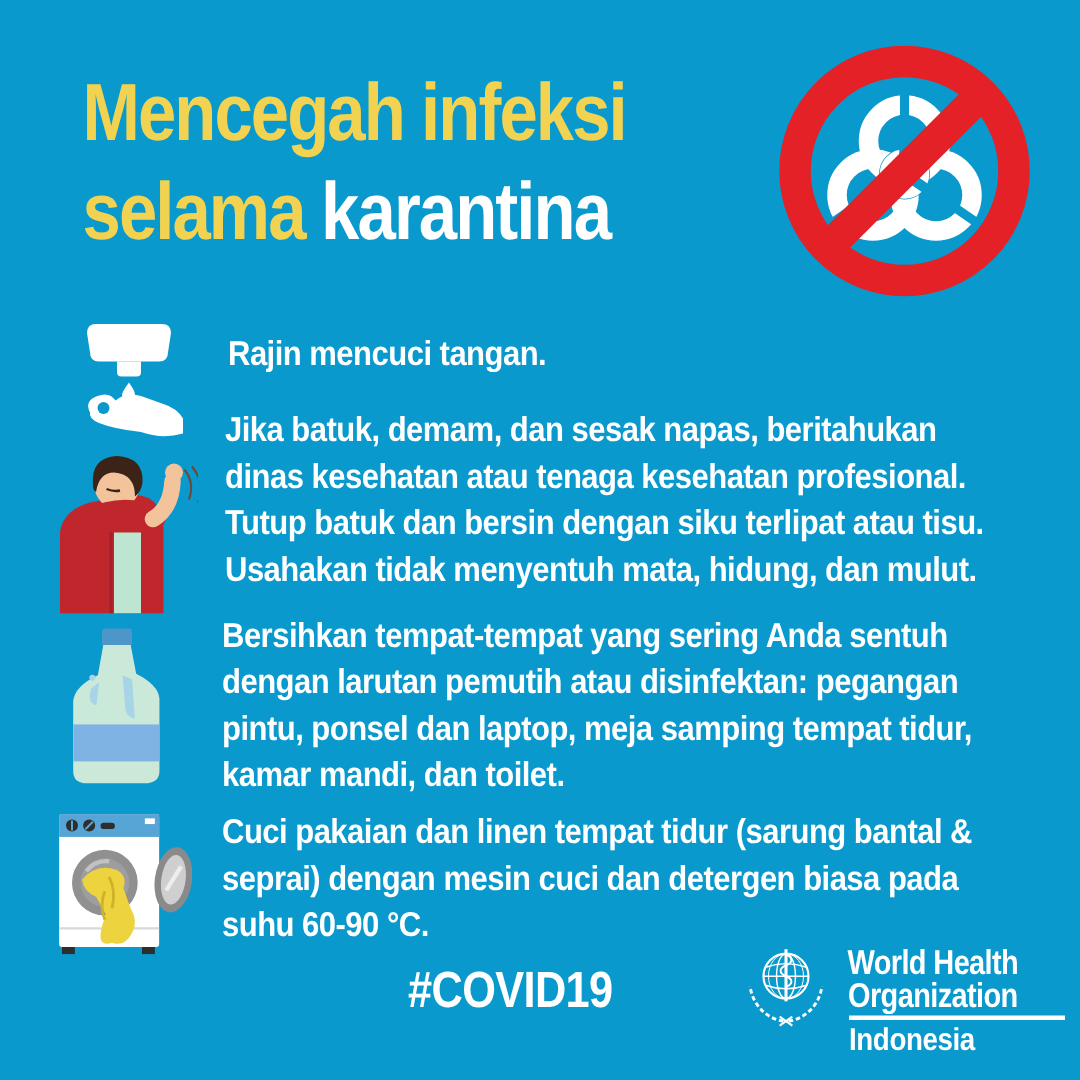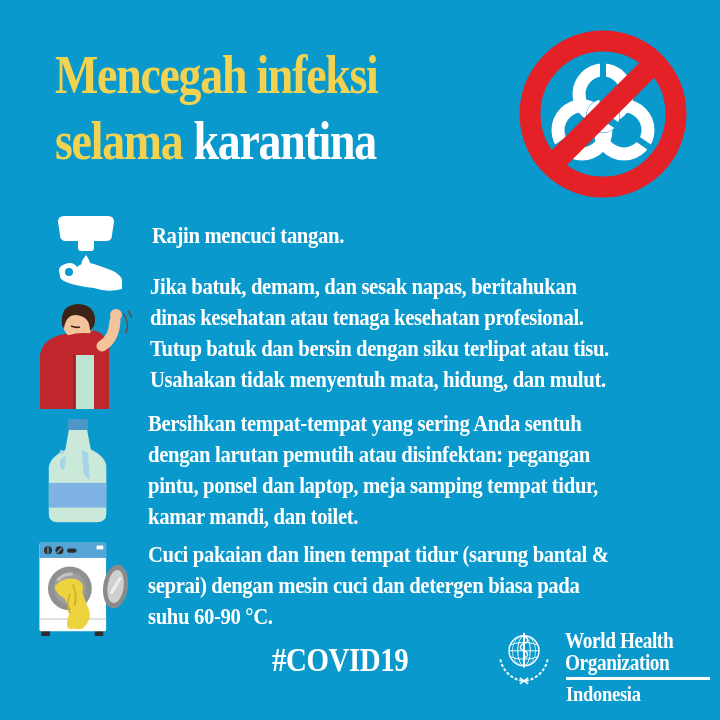--- a/index.html
+++ b/index.html
@@ -2,21 +2,21 @@
 <html style="--bg: #0999CD; --yellow: #F2D351; --white: #FFFFFF; --red: #E32126; --shirt: #C0272D; --hair: #3C2317; --skin: #F3C49C; --mint: #BEE4D2; --bottle-body: #CBE9D9; --bottle-cap: #4C96C8; --bottle-label: #7FB3E3; --bottle-highlight: #A8D4E8; --washer-panel: #57A5D6; --laundry-yellow: #EDD33E; --drum-gray: #909090;"><head>
 <meta charset="utf-8">
 <style>
   :root{
     --bg:#0999CD; --yellow:#F2D351; --white:#FFFFFF; --red:#E32126;
   }
   html,body{margin:0;padding:0;background:#333;}
   .poster{
     position:relative; width:720px; height:720px; overflow:hidden;
     background:var(--bg,#0999CD);
-    font-family:Liberation Serif, serif;
+    font-family:Liberation Sans, sans-serif;
     -webkit-font-smoothing:antialiased;
   }
   
   .title{
     position:absolute; left:55px; top:42px; margin:0;
     font-size:54px; font-weight:700; line-height:66px; letter-spacing:-1.5px;
     transform:scaleX(0.85); transform-origin:left top; white-space:nowrap;
   }
   .title .yellow{color:var(--yellow,#F2D351);}
   .title .white{color:var(--white,#fff);}
@@ -38,21 +38,21 @@
   .t1{left:152px; top:220px;}
   .t2{left:150px; top:271px;}
   .t3{left:148px; top:408px;}
   .t4{left:148px; top:539px;}
   
   .hashtag{
     position:absolute; left:272px; top:641px;
     color:var(--white,#fff); font-size:34px; font-weight:700; letter-spacing:-0.5px;
     transform:scaleX(0.85); transform-origin:left top; white-space:nowrap;
   }
-  .who{position:absolute; left:494px; top:626px; width:222px; height:90px;}
+  .who{position:absolute; left:494px; top:626px; width:222px; height:90px;text-align:center;}
   .who-emblem{position:absolute; left:0; top:2px; width:60px; height:60px;}
   .who-name{
     position:absolute; left:71px; top:4px; color:var(--white,#fff);
     font-size:23px; font-weight:700; line-height:22px; letter-spacing:-0.5px;
     transform:scaleX(0.84); transform-origin:left top; white-space:nowrap;
   }
   .who-rule{position:absolute; left:72px; top:51px; width:144px; height:3px; background:var(--white,#fff);}
   .who-region{
     position:absolute; left:72px; top:56px; color:var(--white,#fff);
     font-size:21px; font-weight:700; letter-spacing:-0.3px;

